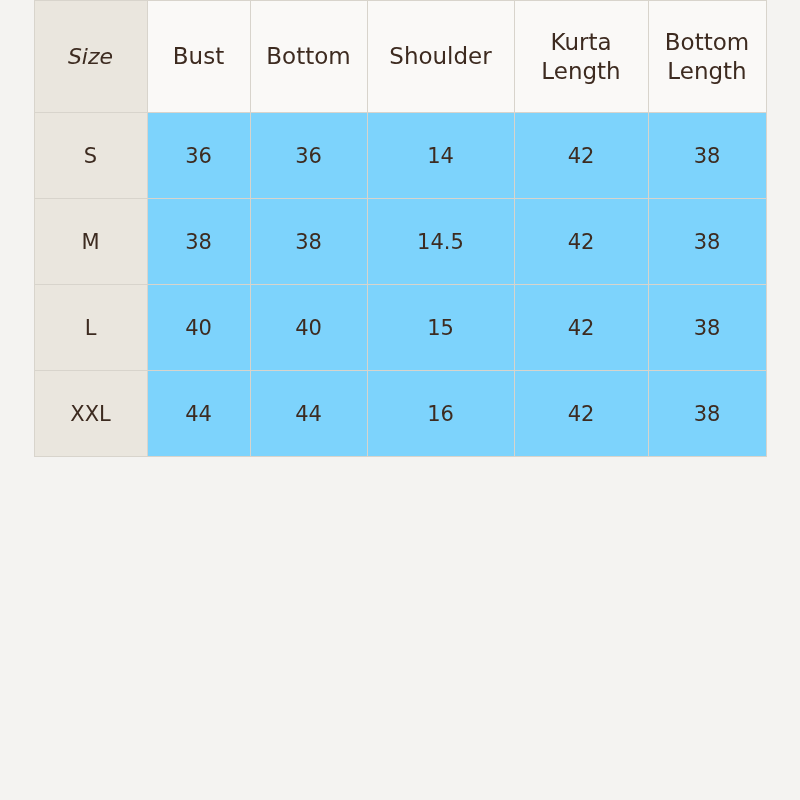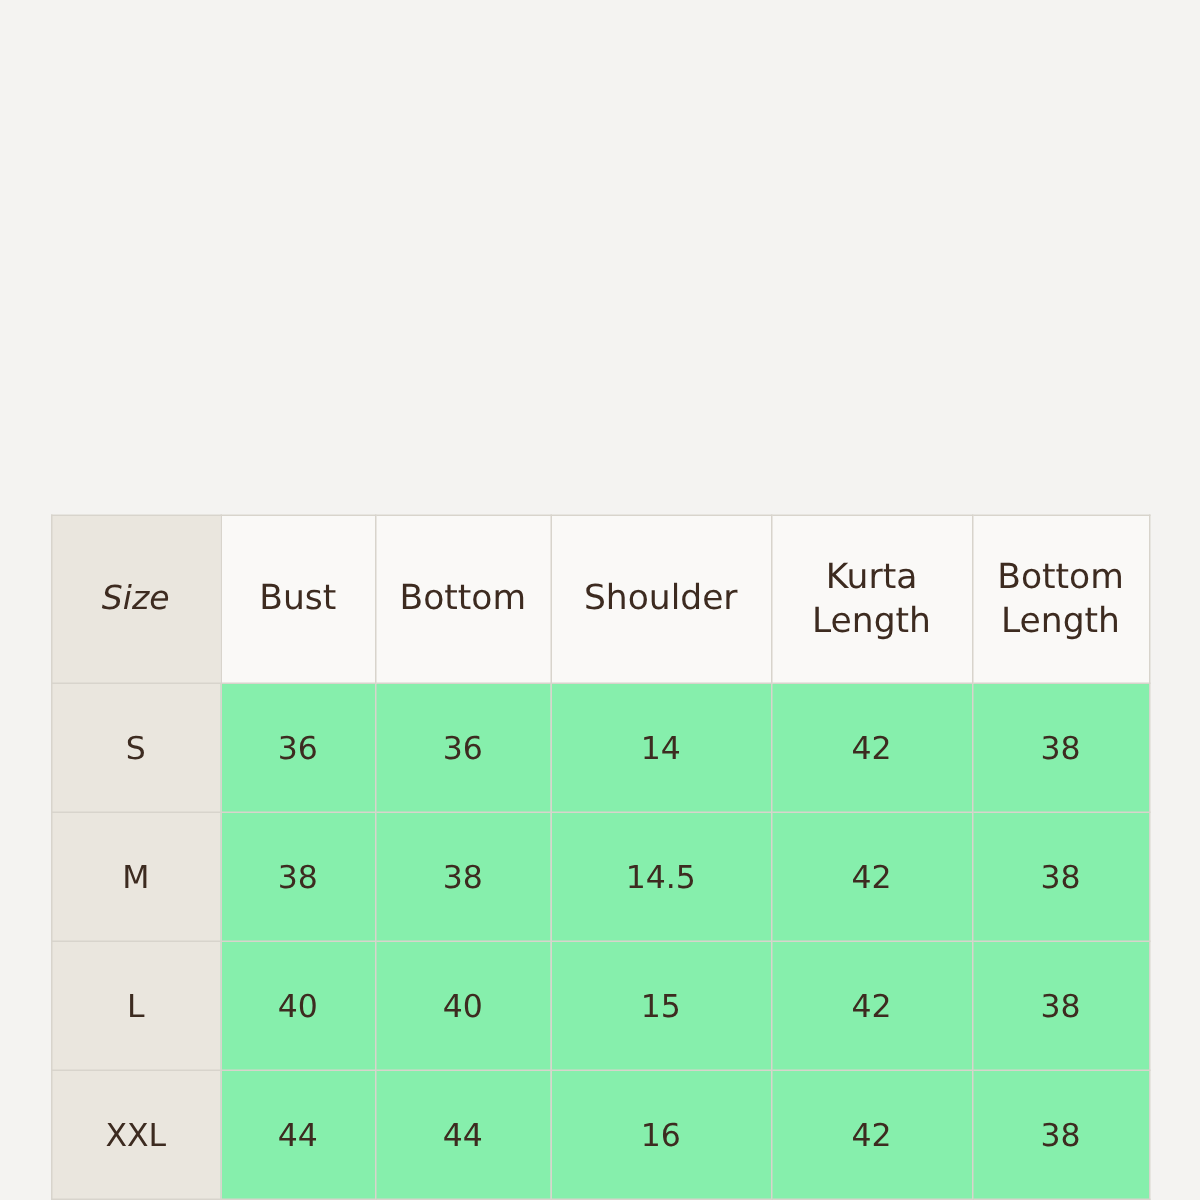--- a/index.html
+++ b/index.html
@@ -11,21 +11,21 @@
     height: 800px;
     background: #f4f3f1;
     font-family: "DejaVu Sans", sans-serif;
     overflow: hidden;
   }
   .page {
     position: relative;
     width: 800px;
     height: 800px;
     display: flex;
-    align-items: flex-end;
+    align-items: flex-start;
     justify-content: center;
   }
   table.size-chart {
     border-collapse: collapse;
     width: 732px;
     table-layout: fixed;
     background: #faf9f7;
   }
   table.size-chart th,
   table.size-chart td {
@@ -45,21 +45,21 @@
   }
   thead th.size-head {
     font-style: italic;
     background: #eae6de;
     font-size: 22px;
   }
   tbody td {
     height: 81px;
     font-size: 21px;
     padding: 2px 4px;
-    background: #86efac;
+    background: #7dd3fc;
   }
   tbody td.size-cell {
     background: #eae6de;
     font-size: 21px;
   }
   col.c-size { width: 113px; }
   col.c-bust { width: 103px; }
   col.c-waist { width: 117px; }
   col.c-shoulder { width: 147px; }
   col.c-kurta { width: 134px; }

